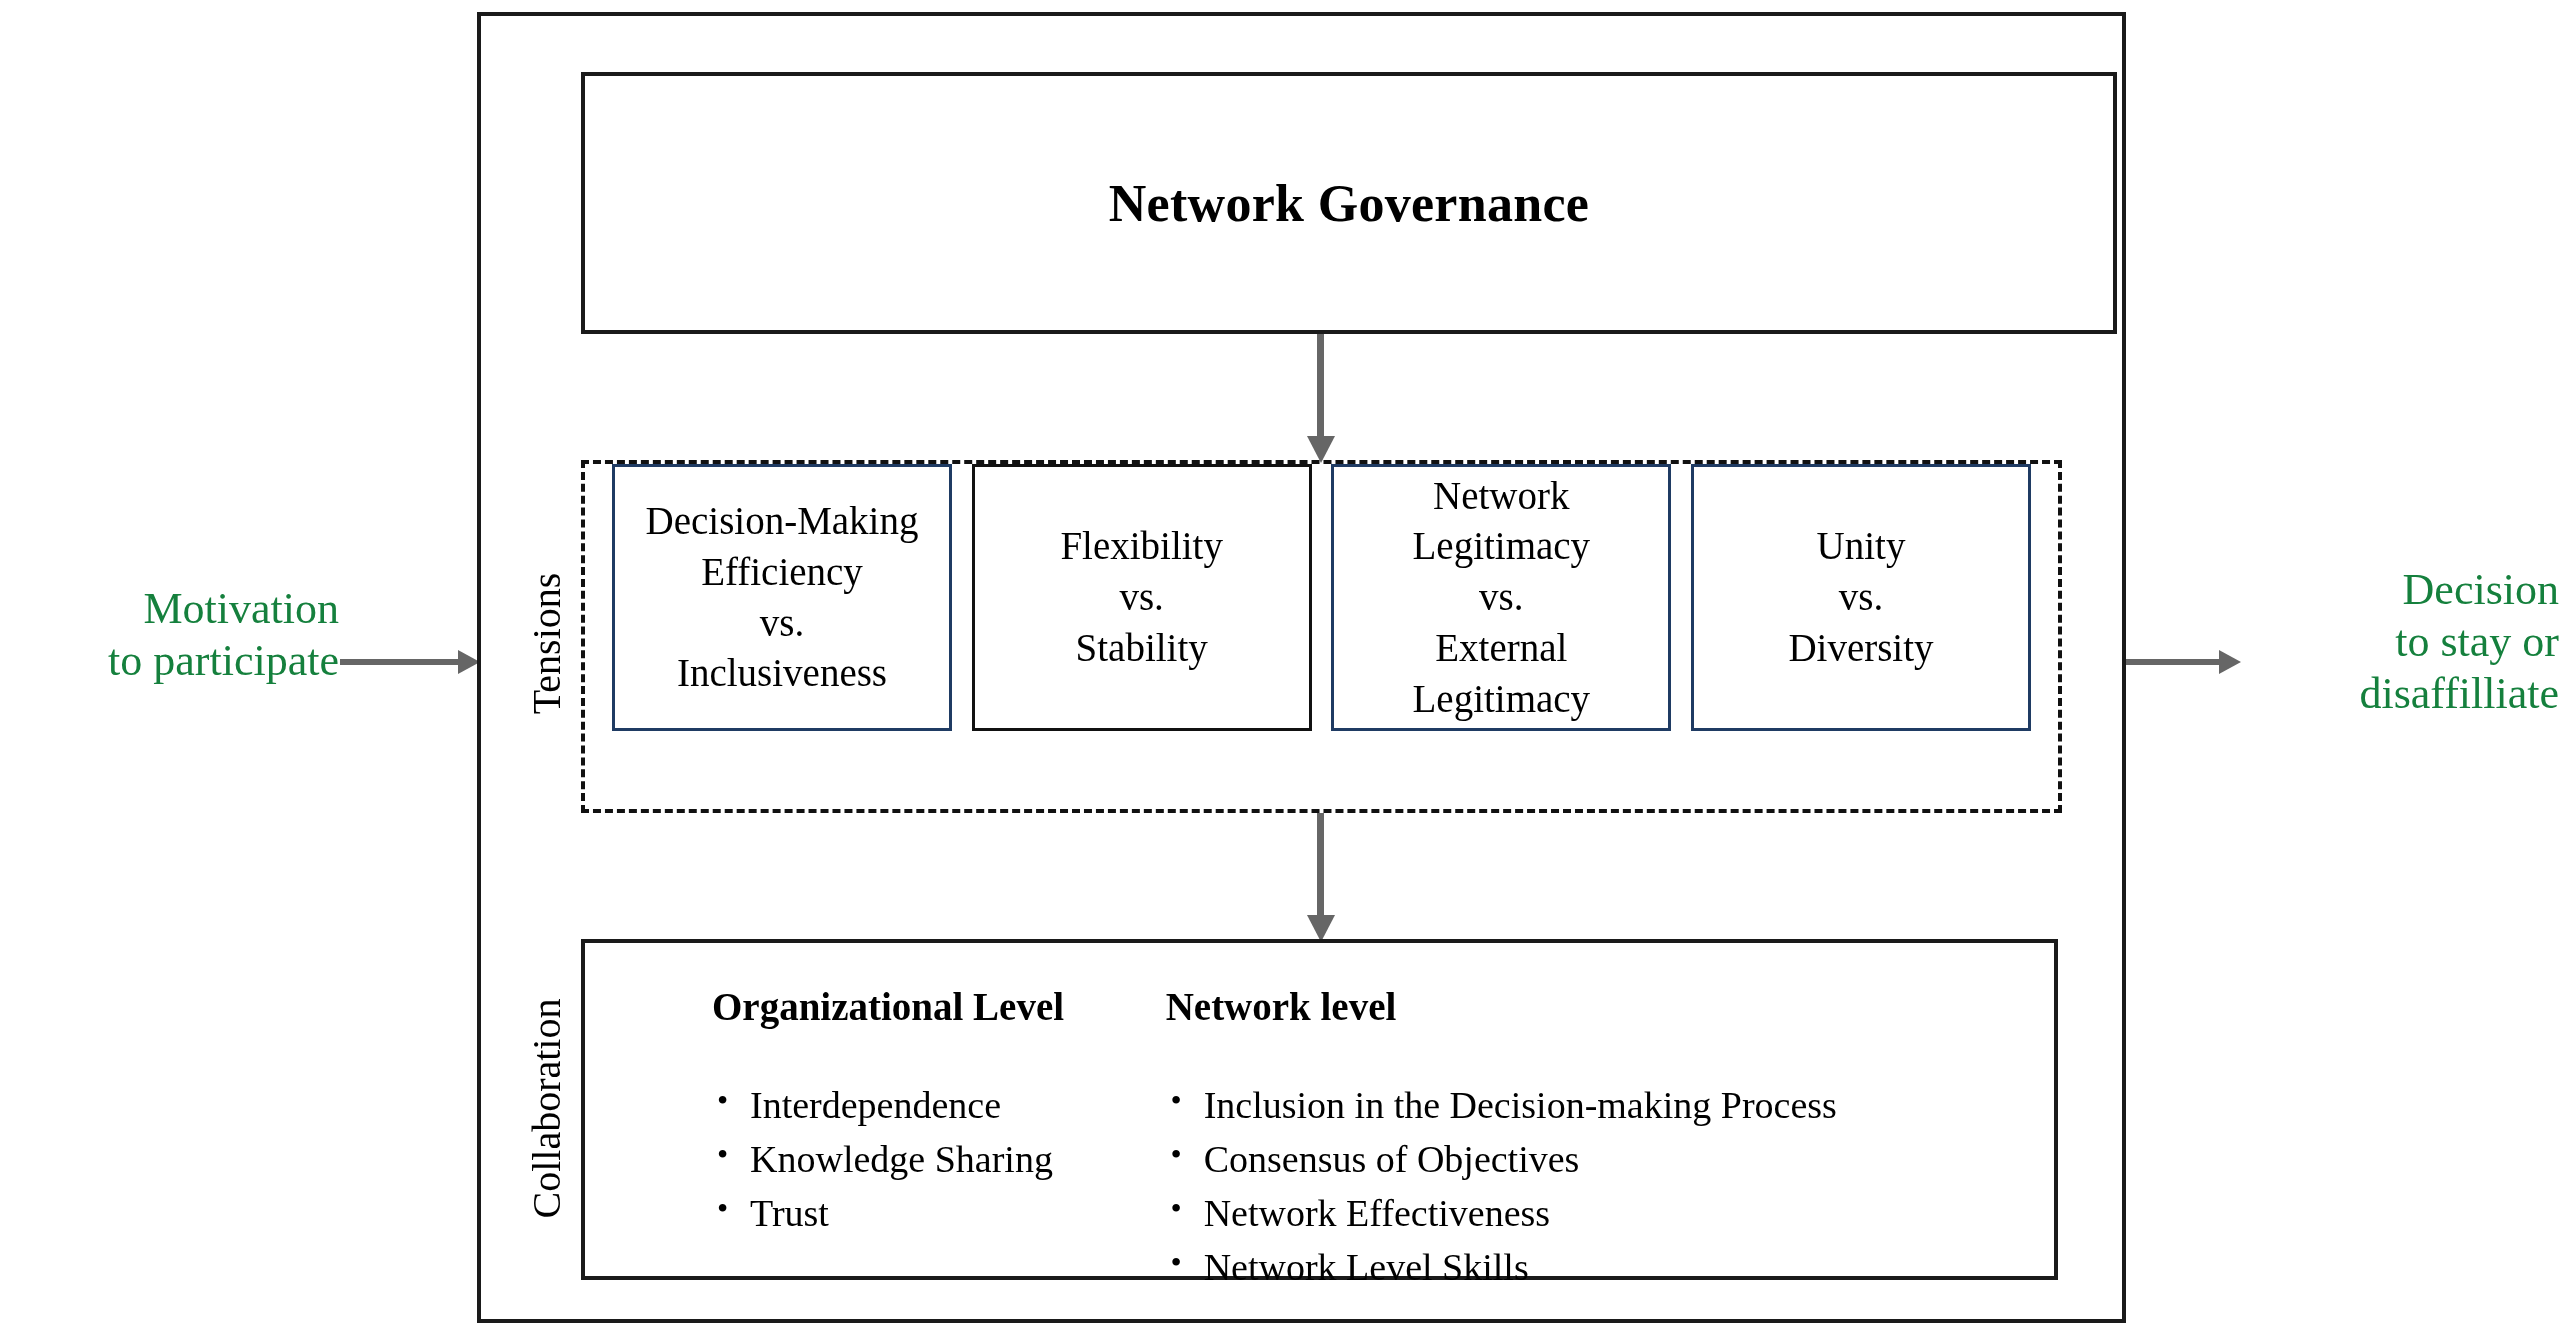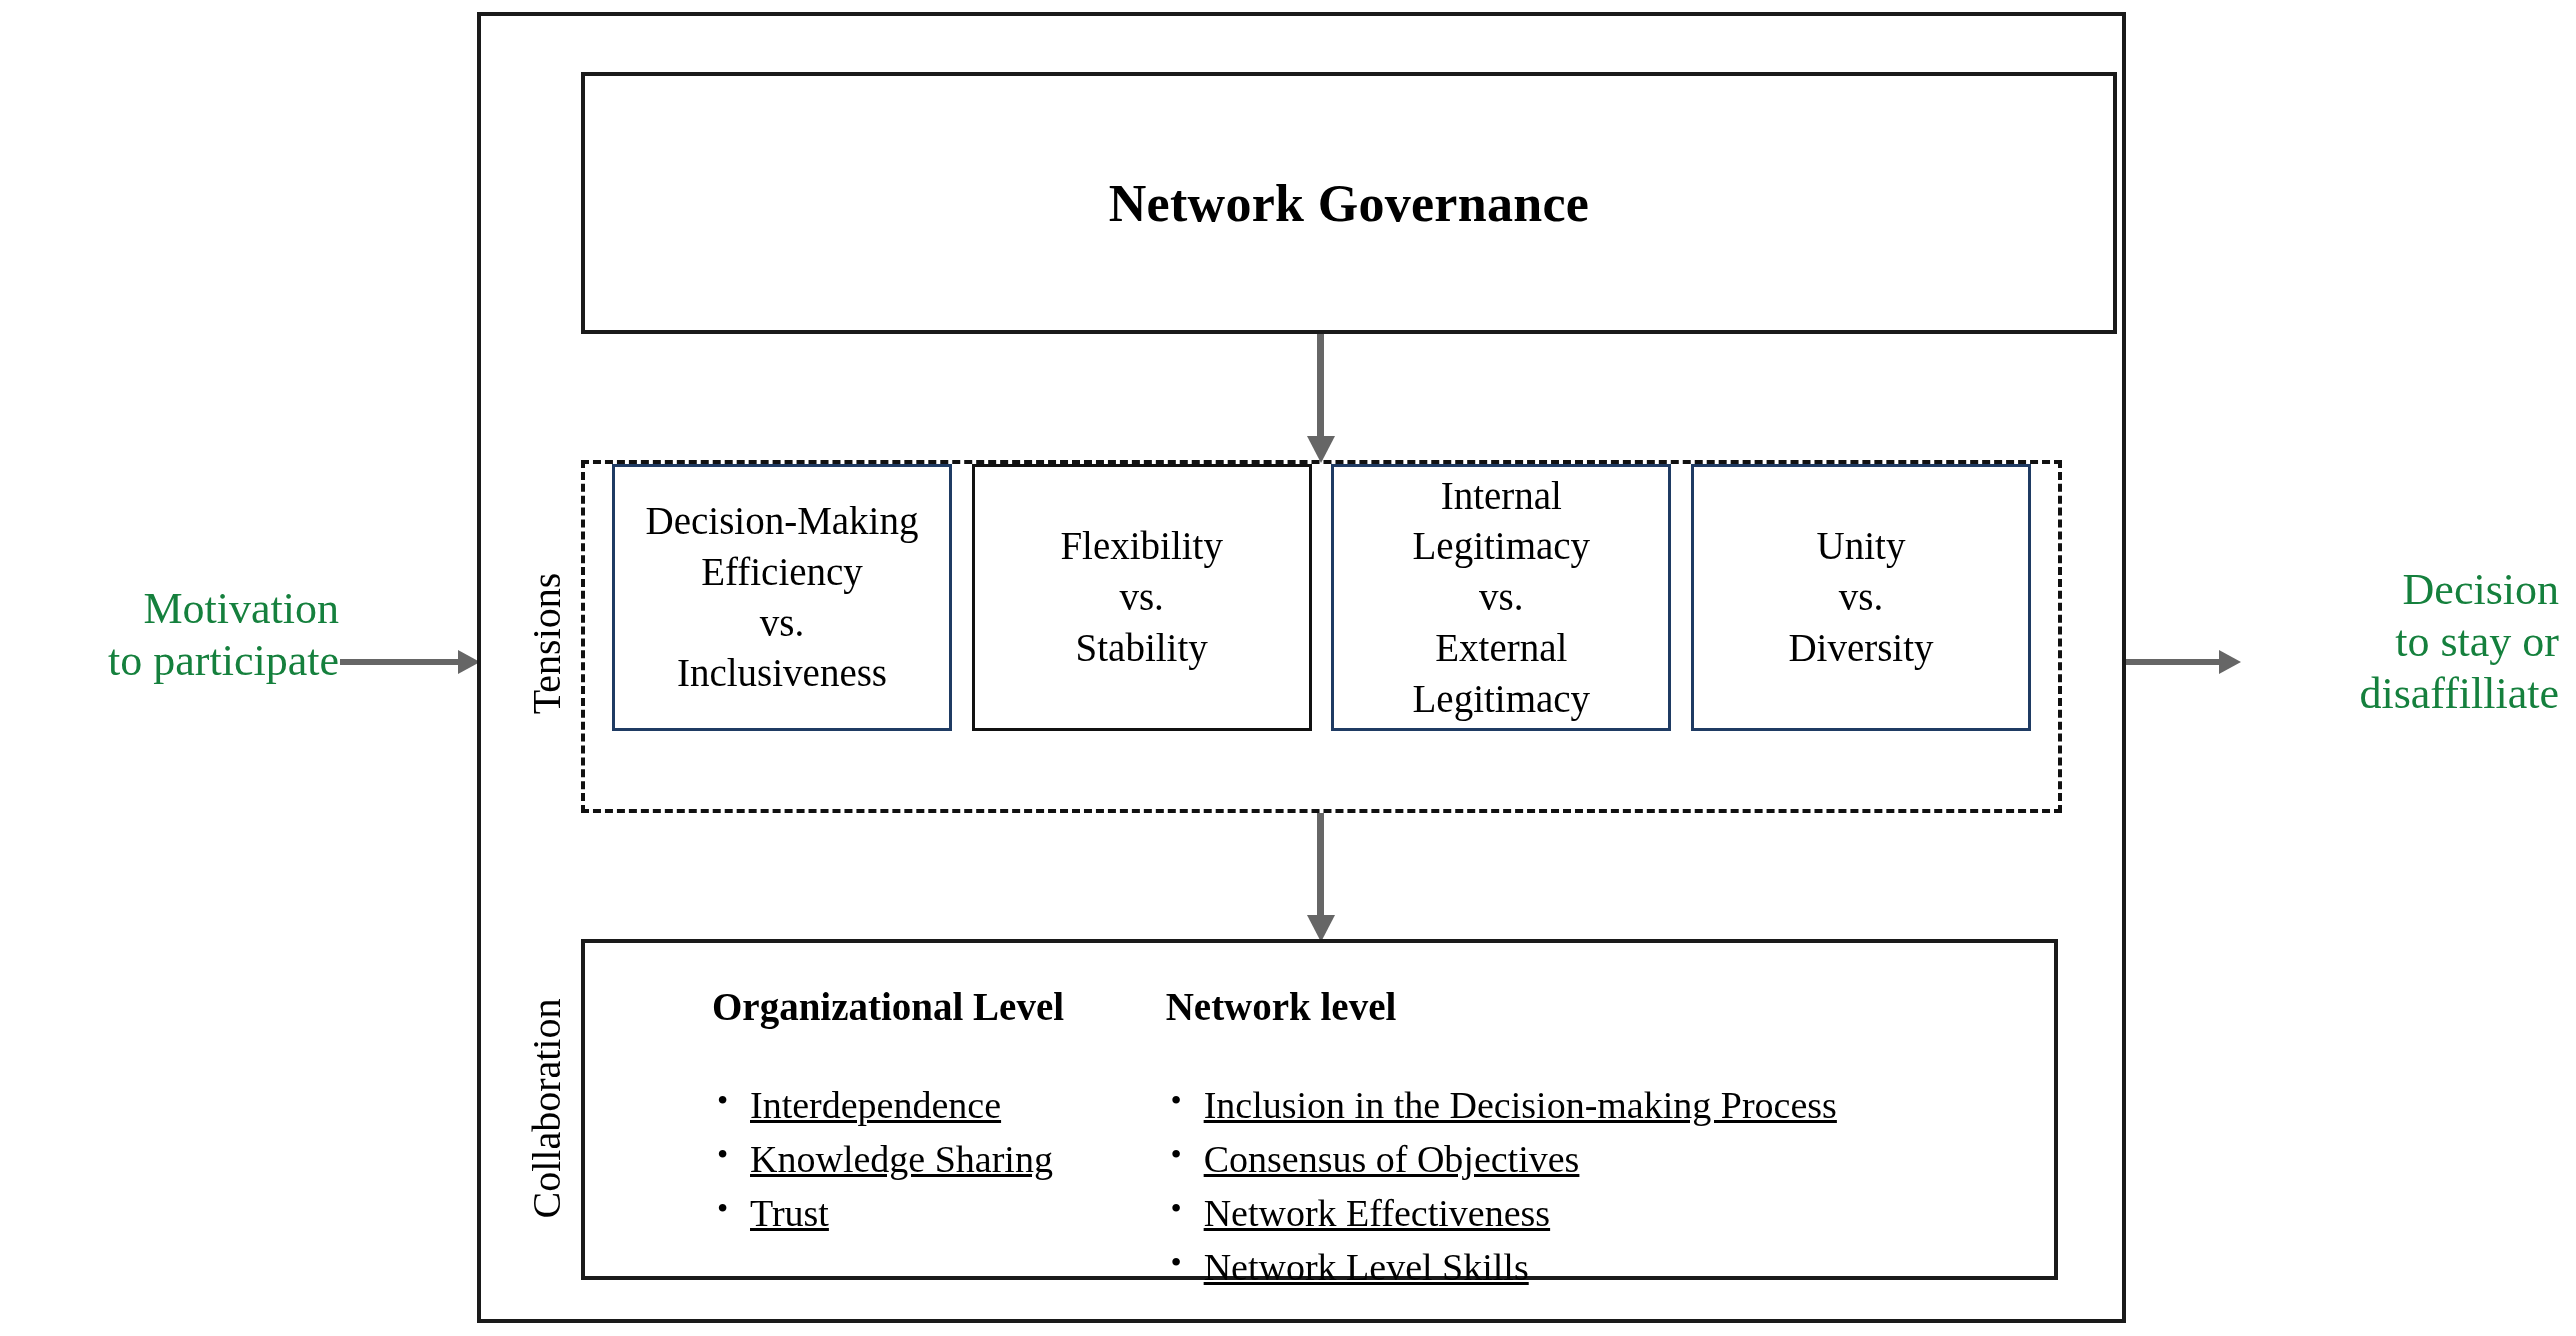--- a/index.html
+++ b/index.html
@@ -188,21 +188,20 @@
   .collab-heading {
     font-size: 39px;
     font-weight: bold;
     margin-bottom: 50px;
     white-space: nowrap;
   }
   .collab-list {
     list-style: none;
     margin: 0;
     padding: 0;
-    text-decoration: underline;
   }
   .collab-list li {
     font-size: 38px;
     line-height: 1.42;
     position: relative;
     padding-left: 38px;
     white-space: nowrap;
   }
   .collab-list li::before {
     content: "\2022";
@@ -244,21 +243,21 @@
 Efficiency
 vs.
 Inclusiveness</div>
     </div>
     <div class="tension-box black">
       <div class="tension-text">Flexibility
 vs.
 Stability</div>
     </div>
     <div class="tension-box blue">
-      <div class="tension-text">Internal
+      <div class="tension-text">Network
 Legitimacy
 vs.
 External
 Legitimacy</div>
     </div>
     <div class="tension-box blue">
       <div class="tension-text">Unity
 vs.
 Diversity</div>
     </div>

